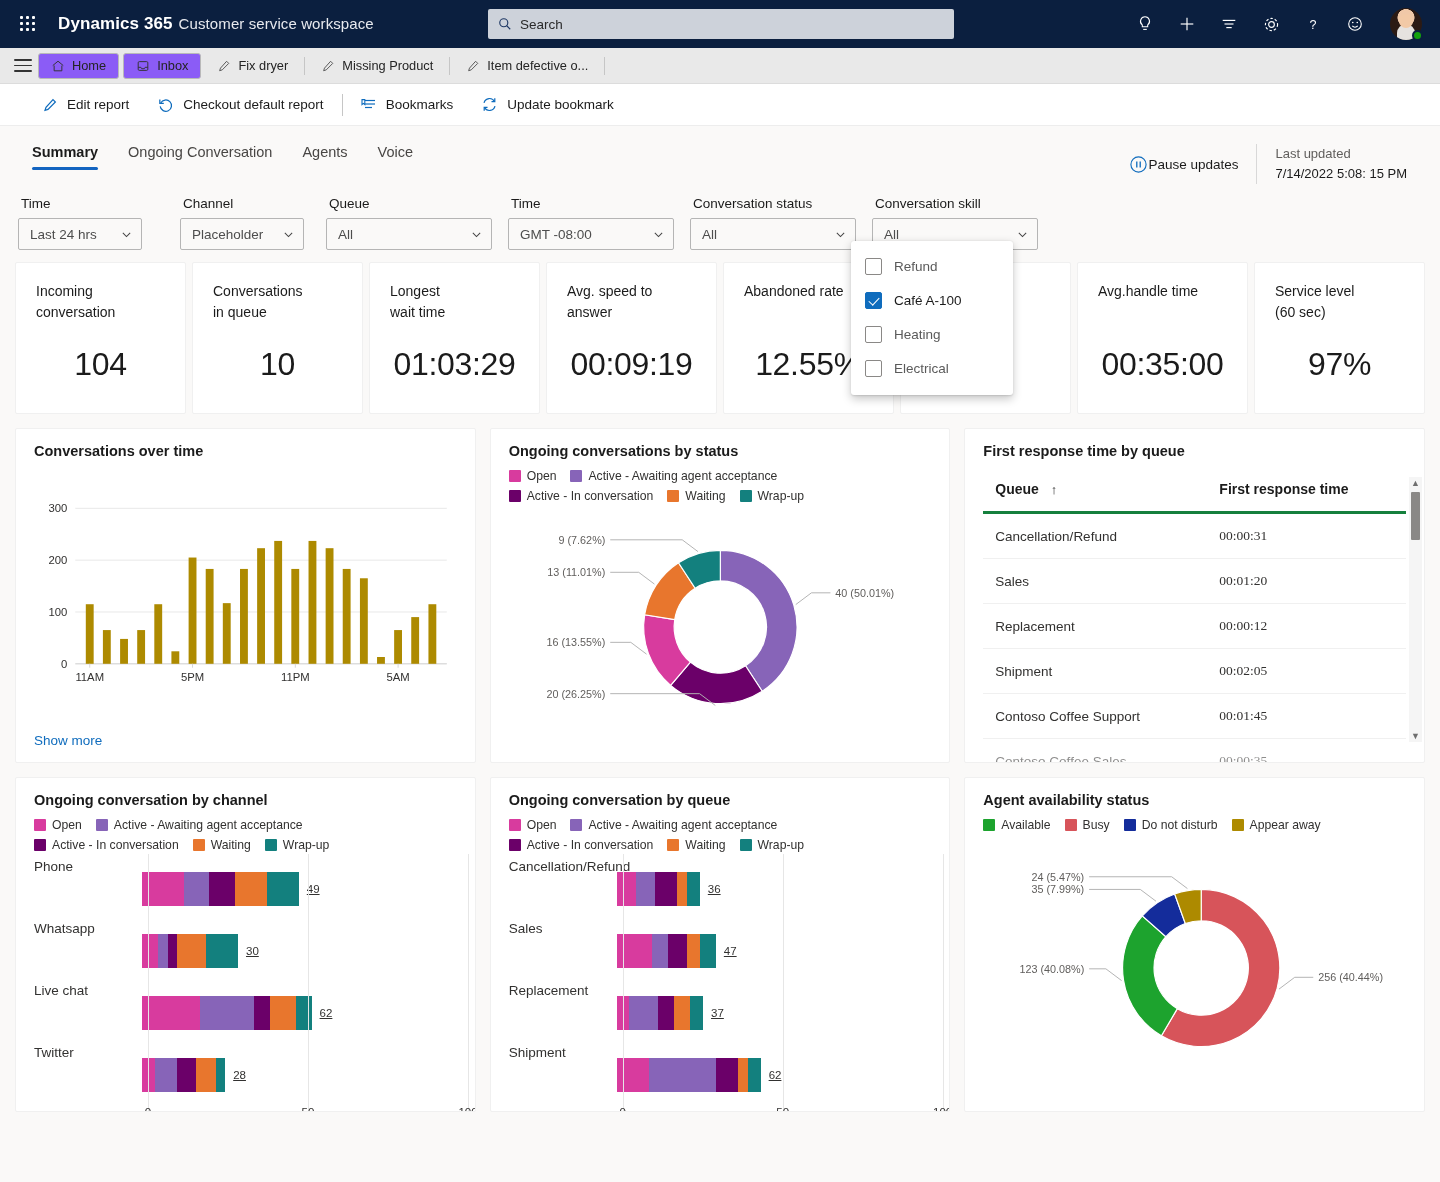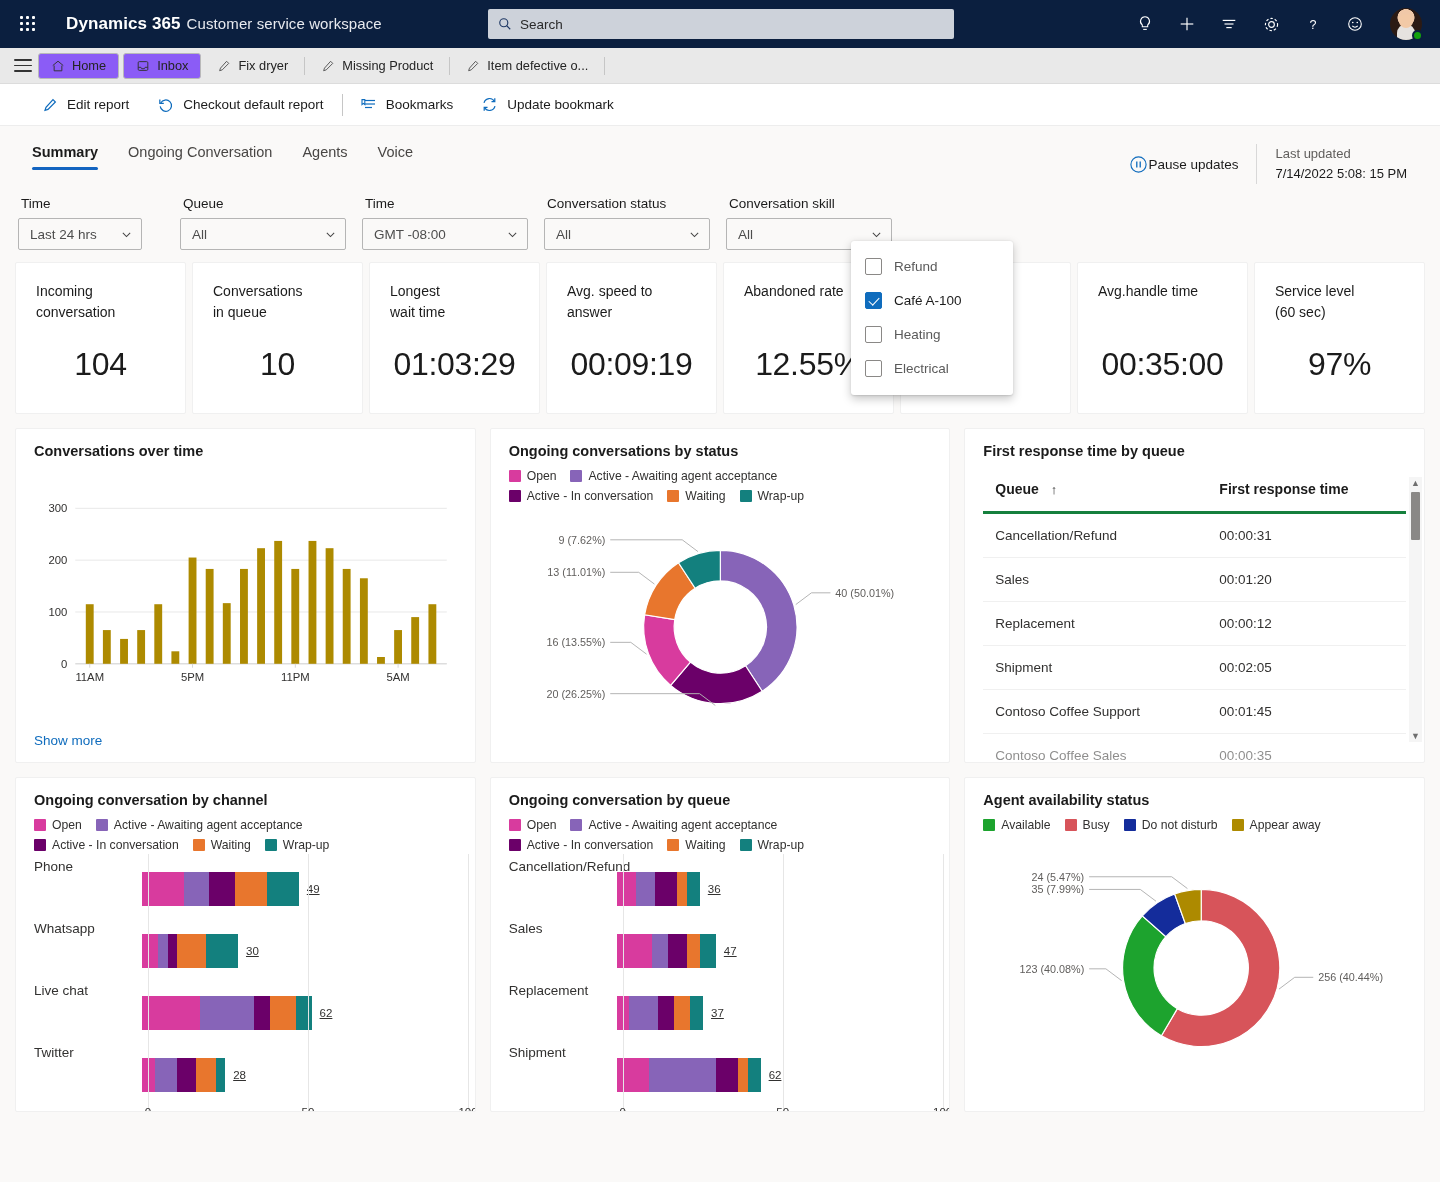--- a/index.html
+++ b/index.html
@@ -12,21 +12,21 @@
   }
 
   
   .topnav {
     height: 48px; background: #0b1f3f; display: flex; align-items: center;
     padding: 0 14px; color: #fff; position: relative;
   }
   .waffle { width: 28px; height: 28px; display: grid; grid-template-columns: repeat(3,1fr);
             grid-template-rows: repeat(3,1fr); gap: 2px; padding: 6px; cursor: pointer; }
   .waffle i { background: #fff; border-radius: 1px; display: block; width: 3px; height: 3px; }
-  .brand { font-size: 17px; font-weight: 600; margin-left: 24px; letter-spacing: .1px; }
+  .brand { font-size: 17px; font-weight: 600; margin-left: 16px; letter-spacing: .1px; }
   .brand span.sub { font-weight: 400; font-size: 15px; margin-left: 6px; color: #e8eaef; }
   .searchbox {
     position: absolute; left: 488px; top: 9px; width: 466px; height: 30px;
     background: #cdd2da; border-radius: 2px; display: flex; align-items: center;
     padding: 0 10px; color: #2a2a2a; font-size: 13.5px; cursor: text;
   }
   .searchbox svg { margin-right: 8px; }
   .navicons { margin-left: auto; display: flex; align-items: center; gap: 20px; padding-right: 4px;}
   .navicon { width: 22px; height: 22px; display: flex; align-items: center; justify-content: center;
              cursor: pointer; color: #fff; }
@@ -135,21 +135,21 @@
   .sw { width: 12px; height: 12px; border-radius: 1px; flex: none; }
 
   .showmore { position: absolute; left: 18px; bottom: 14px; font-size: 13.5px; color: #0f6cbd; cursor: pointer; }
 
   
   .tblwrap { padding: 0 18px; position: relative; height: 283px; }
   table { width: 100%; border-collapse: collapse; }
   th { text-align: left; font-size: 14px; font-weight: 600; color: #1b1b1b; padding: 12px 0 14px 12px;
        border-bottom: 3px solid #15803d; }
   td { font-size: 13.5px; color: #323130; padding: 14px 0 14px 12px; border-bottom: 1px solid #f0f0f0; }
-  td.num { color: #323130; }
+  td.num { color: #323130; font-family: Liberation Serif, serif; }
   .scroll { position: absolute; right: 2px; top: 8px; bottom: 10px; width: 13px; background: #f5f5f5;
             display: flex; flex-direction: column; align-items: center; }
   .scroll .arw { font-size: 9px; color: #6e6e6e; line-height: 12px; }
   .scroll .thumb { width: 9px; height: 48px; background: #8a8886; border-radius: 1px; margin-top: 3px; }
   .scroll .spacer { flex: 1; }
 
   
   .hbars { position: relative; padding-left: 0; }
   .hrow { display: flex; height: 62px; }
   .hlabel { width: 108px; font-size: 13.5px; color: #323130; line-height: 1.35; padding-right: 6px; }
@@ -338,20 +338,29 @@
         <b>7/14/2022 5:08: 15 PM</b>
       </div>
     </div>
   </div>
 
   <div class="filters">
     <div class="filt" style="width:162px">
       <div class="lbl">Time</div>
       <div class="sel" style="width:124px">
         <span>Last 24 hrs</span>
+        <svg width="11" height="11" viewBox="0 0 12 12">
+            <path d="M2 4.2 6 8.2l4-4" fill="none" stroke="#444" stroke-width="1.1"></path>
+          </svg>
+      </div>
+    </div>
+    <div class="filt" style="width:146px">
+      <div class="lbl">Channel</div>
+      <div class="sel" style="width:124px">
+        <span style="overflow:hidden;white-space:nowrap;text-overflow:clip;max-width:78px">Placeholder</span>
         <svg width="11" height="11" viewBox="0 0 12 12">
             <path d="M2 4.2 6 8.2l4-4" fill="none" stroke="#444" stroke-width="1.1"></path>
           </svg>
       </div>
     </div>
     <div class="filt" style="width:182px">
       <div class="lbl">Queue</div>
       <div class="sel" style="width:166px">
         <span>All</span>
         <svg width="11" height="11" viewBox="0 0 12 12">

